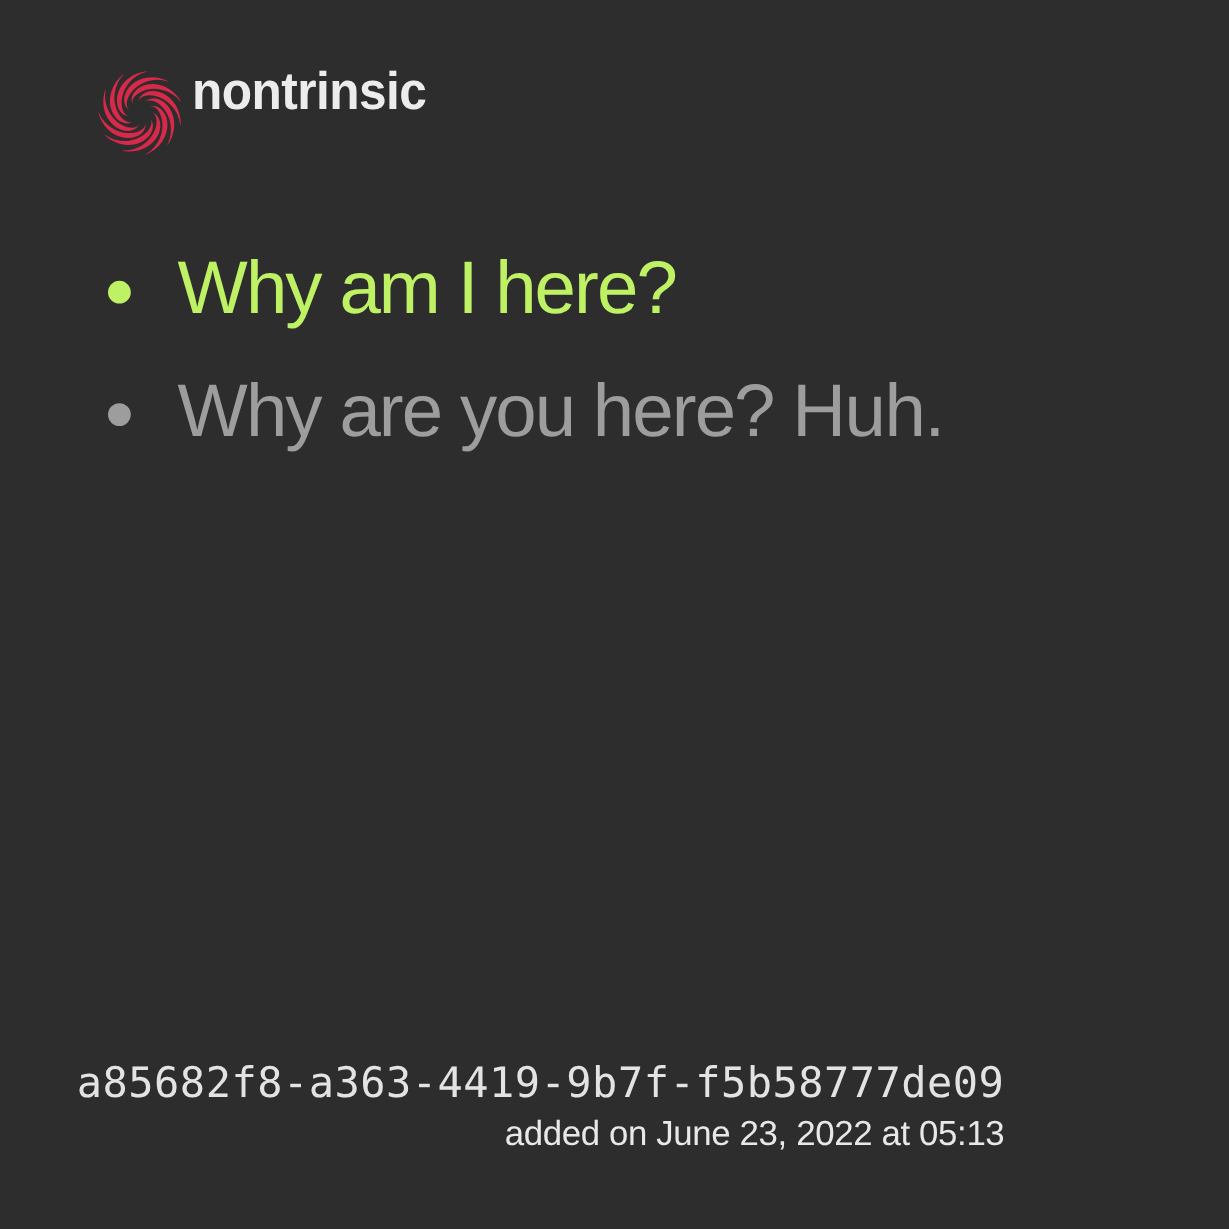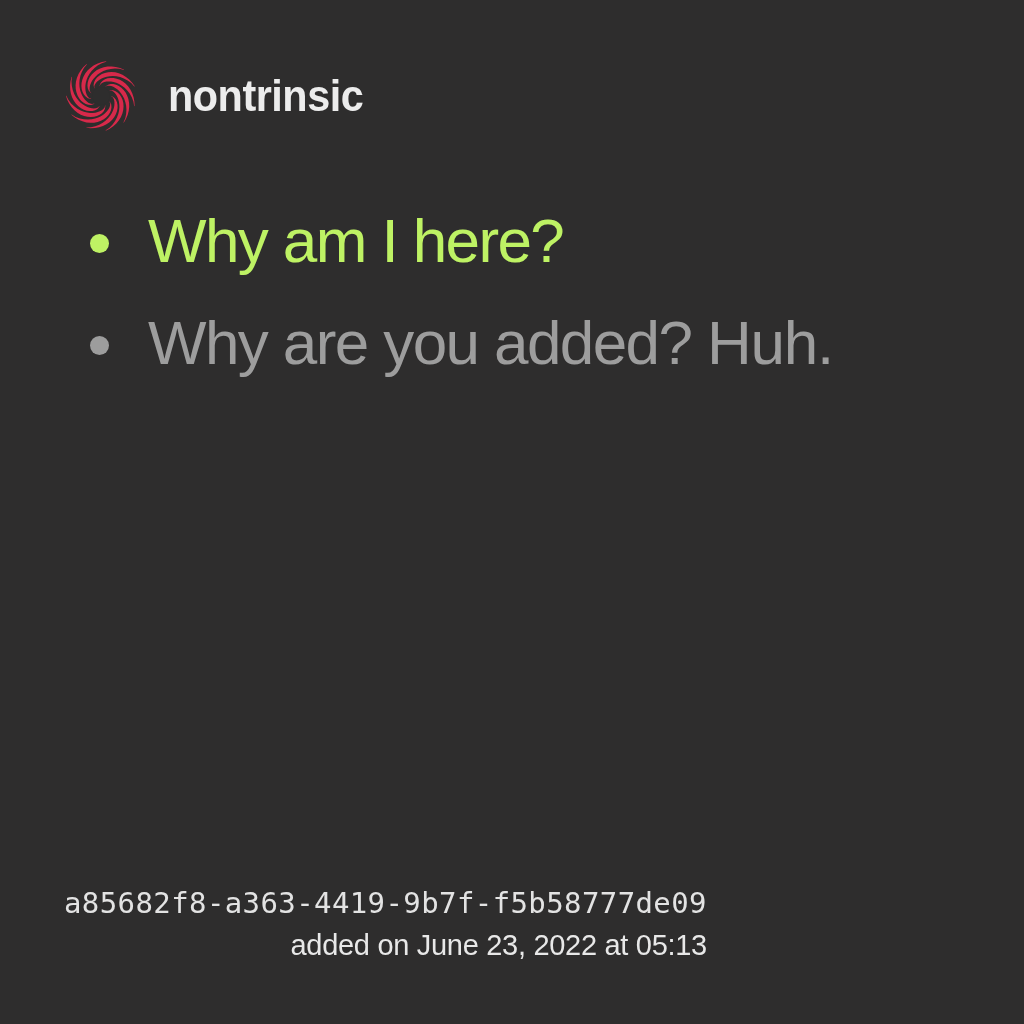--- a/index.html
+++ b/index.html
@@ -18,25 +18,25 @@
   .card {
     position: absolute;
     inset: 0;
     display: flex;
     flex-direction: column;
   }
 
   
   .brand {
     position: absolute;
-    left: 62px;
+    left: 78px;
     top: 55px;
     display: flex;
-    align-items: center;
-    gap: 28px;
+    align-items: flex-start;
+    gap: 4px;
     height: 82px;
   }
   .brand-mark {
     width: 78px;
     height: 78px;
     flex: 0 0 78px;
     display: block;
   }
   .brand-name {
     font-family: "Liberation Sans", sans-serif;
@@ -87,21 +87,21 @@
   }
 
   
   .meta {
     position: absolute;
     left: 64px;
     bottom: 58px;
   }
   .meta-id {
     font-family: "DejaVu Sans Mono", "Liberation Mono", monospace;
-    font-size: 29px;
+    font-size: 35px;
     letter-spacing: 0.4px;
     color: #e3e3e3;
     line-height: 42px;
     white-space: nowrap;
   }
   .meta-added {
     font-family: "Liberation Sans", sans-serif;
     font-size: 29px;
     letter-spacing: -0.3px;
     color: #e8e8e8;
@@ -133,21 +133,21 @@
       <circle cx="50" cy="50" r="11.5" fill="#2e2d2d"></circle>
     </svg>
     <div class="brand-name">nontrinsic</div>
   </div>
 
   <ul class="quote-list">
     <li class="quote-item primary">
       <span>Why am I here?</span>
     </li>
     <li class="quote-item secondary">
-      <span>Why are you added? </span><span class="quote-em">Huh.</span>
+      <span>Why are you here? </span><span class="quote-em">Huh.</span>
     </li>
   </ul>
 
   <div class="meta">
     <div class="meta-id">a85682f8-a363-4419-9b7f-f5b58777de09</div>
     <div class="meta-added">added on June 23, 2022 at 05:13</div>
   </div>
 
 </div>
 

